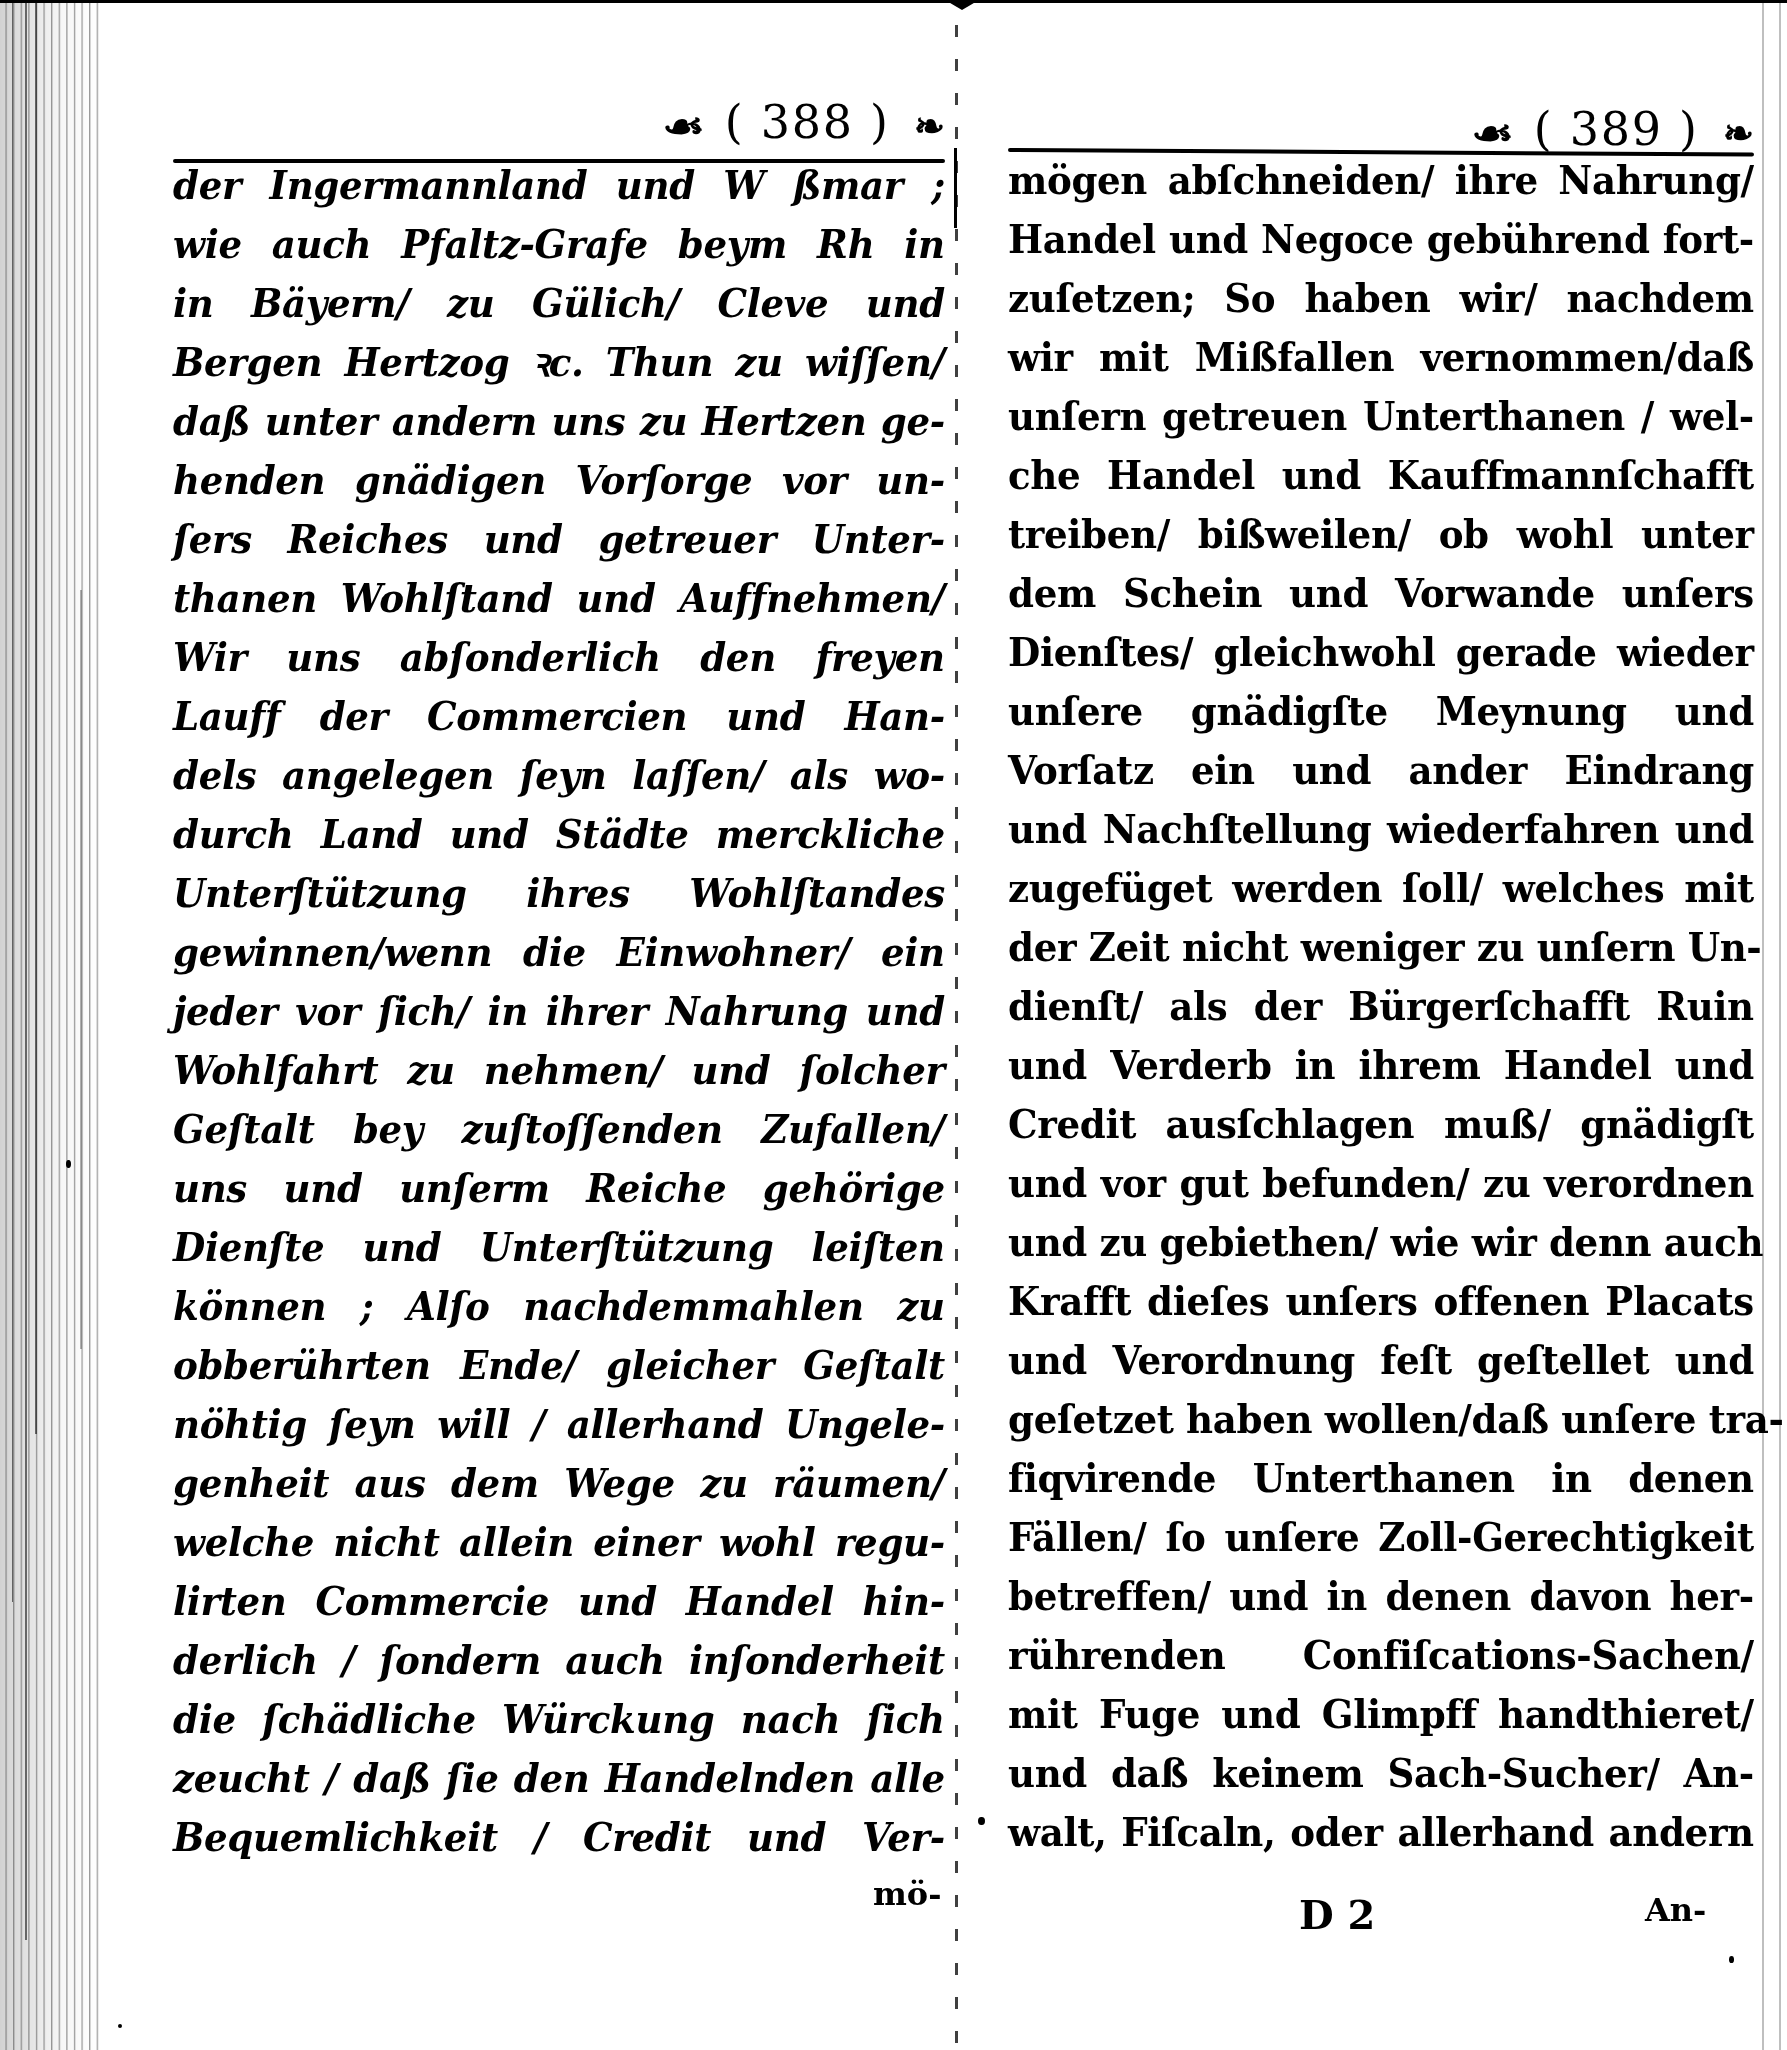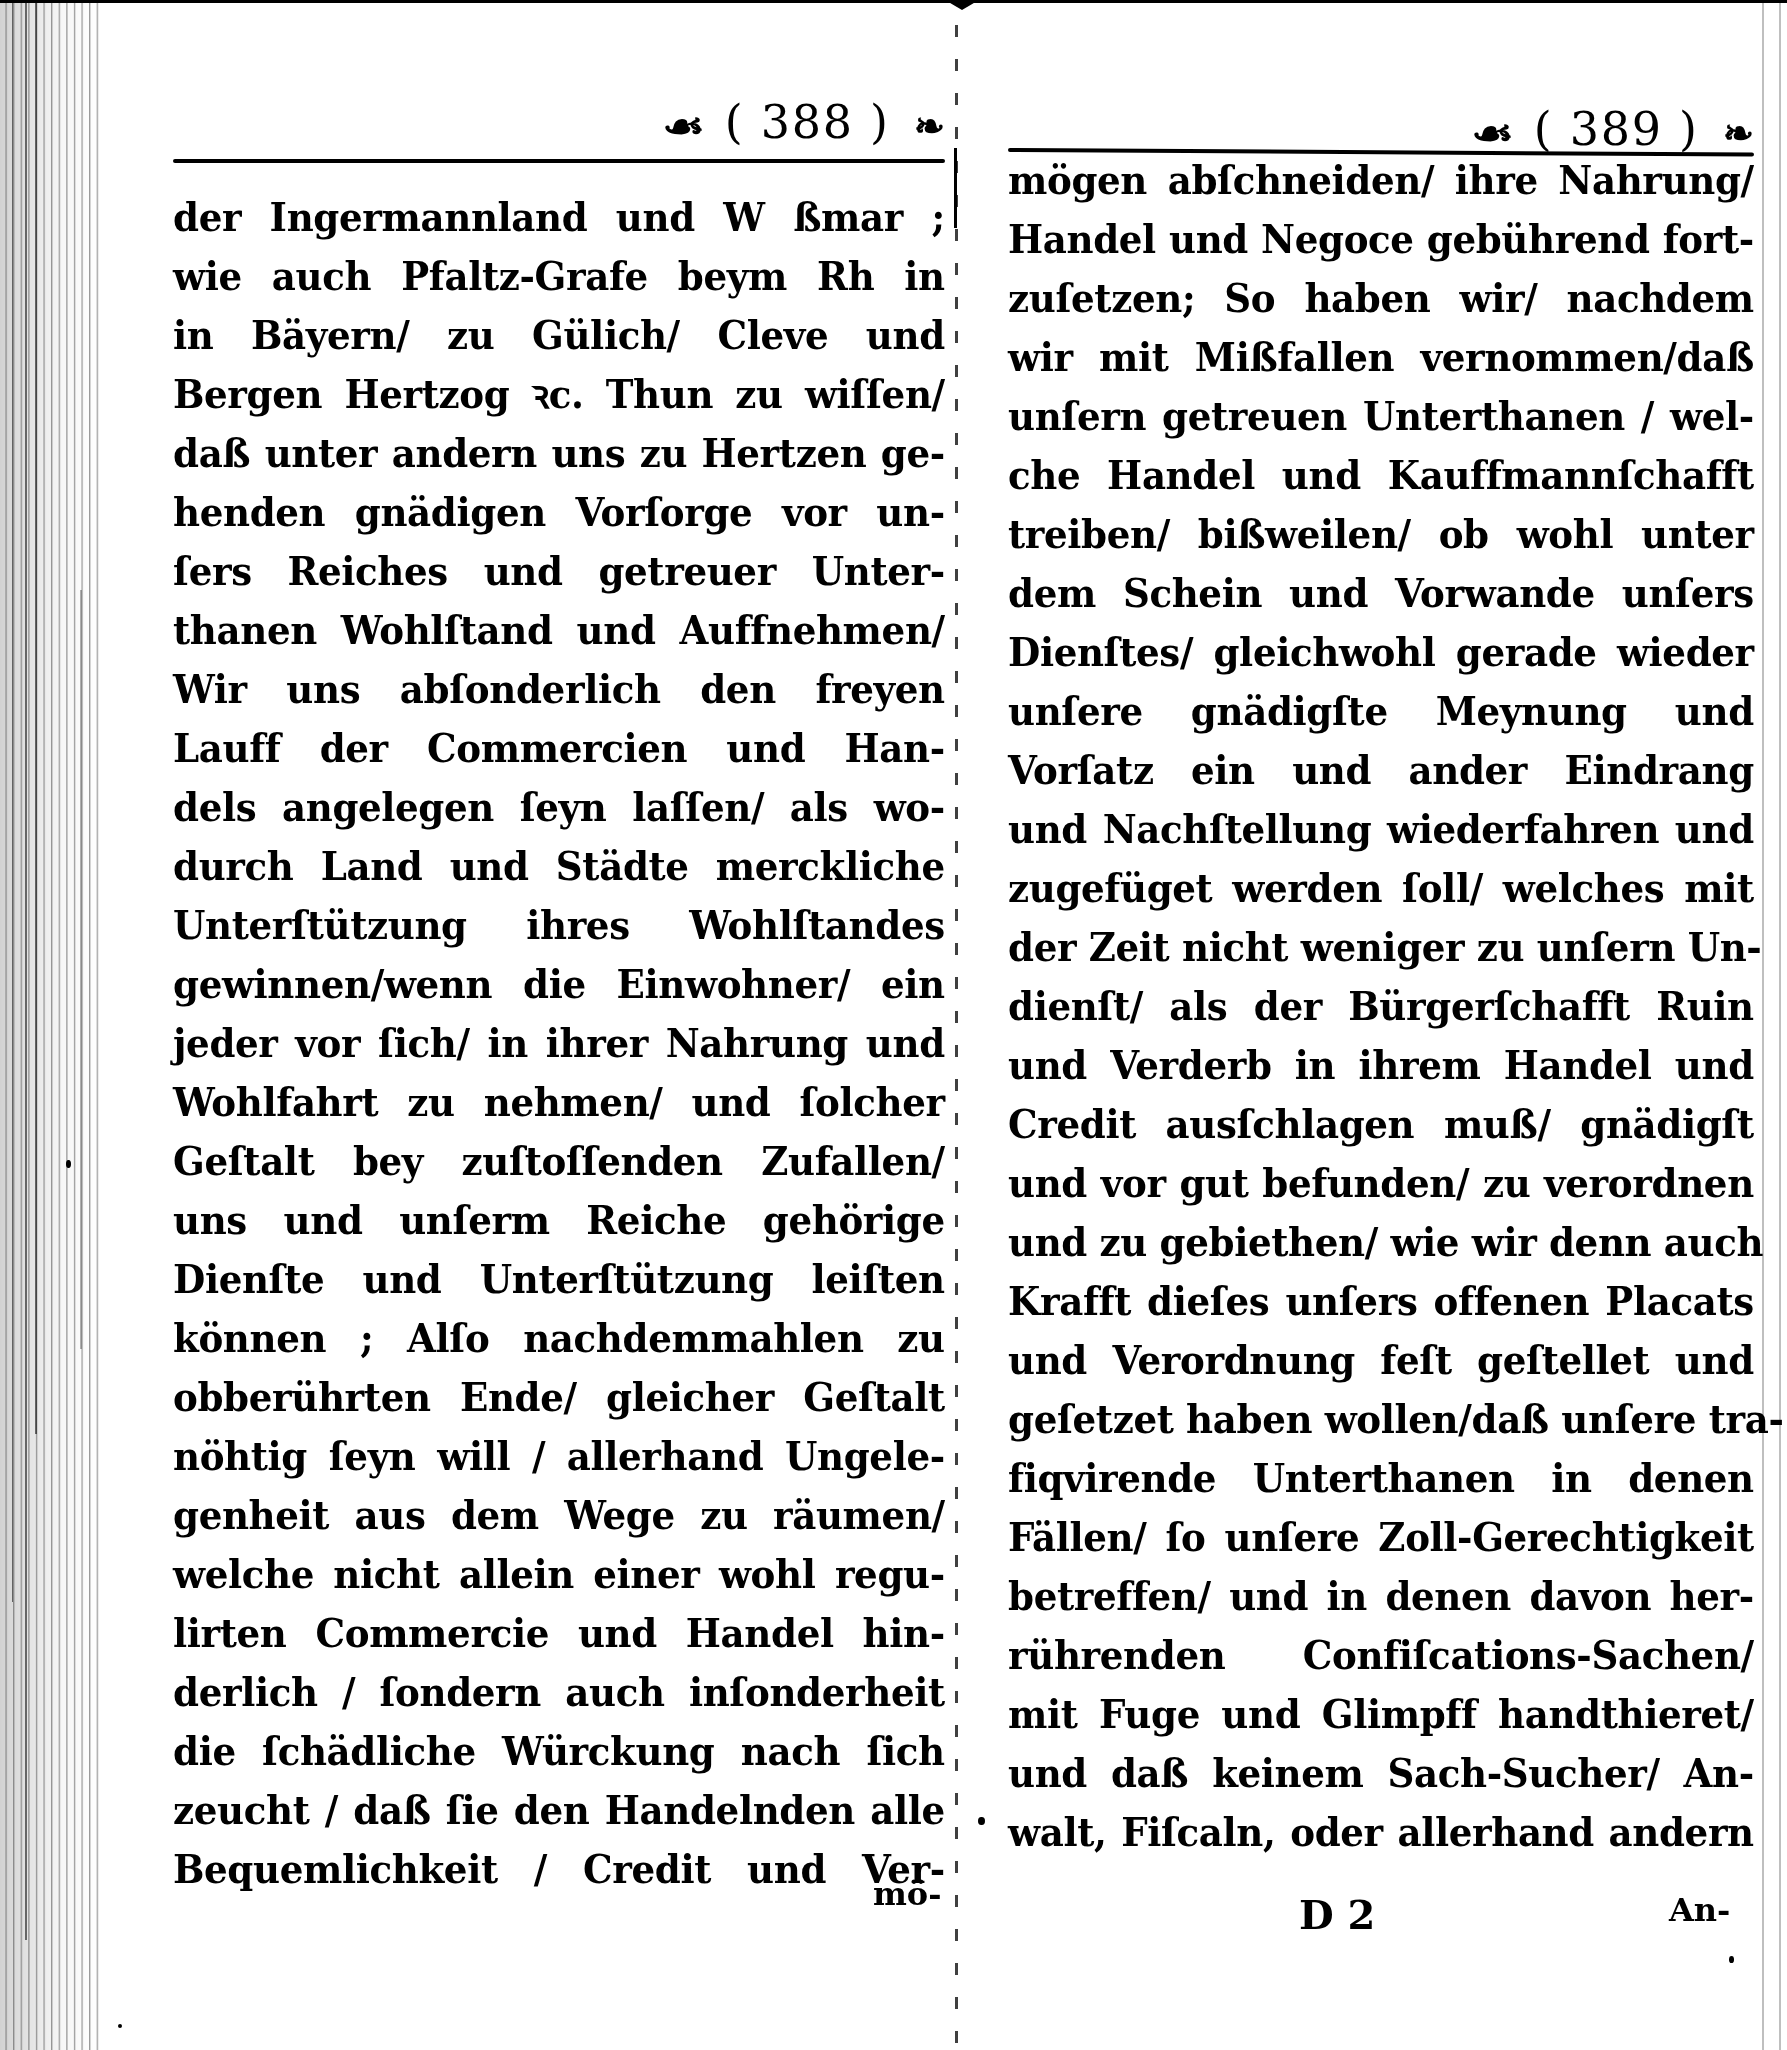--- a/index.html
+++ b/index.html
@@ -36,32 +36,32 @@
   .page.right .running-head { top: 100px; }
   .orn { display: inline-block; font-size: 37px; vertical-align: middle; }
   .orn.l { transform: scaleX(1.3); }
   .pageno { display: inline-block; margin: 0 8.4px; letter-spacing: 1.7px; font-weight: normal; }
 
   .rule { position: absolute; left: 0; width: 100%; height: 4.2px; background: #000; border-radius: 2.5px; }
   .page.left .rule { top: 159px; }
   .page.right .rule { top: 148px; transform: rotate(0.35deg); transform-origin: left center; }
 
   .text { position: absolute; left: 0; width: 100%; }
-  .page.left .text { top: 187px; }
+  .page.left .text { top: 155px; font-style: italic; }
   .page.right .text { top: 150px; }
   .line {
     display: block; height: 59px; line-height: 59px; white-space: nowrap;
     font-family: "DejaVu Serif", serif; font-weight: bold; font-size: 40px;
     text-align: justify; text-align-last: justify; letter-spacing: -0.4px;
     transform: scaleX(0.93); transform-origin: left center; width: 107.5%;
   }
   .catchword { position: absolute; font-family: "DejaVu Serif", serif; font-weight: bold; font-size: 32px; line-height: 59px; }
   .page.left .catchword { left: 700px; top: 1865px; }
   .page.right .signature { position: absolute; left: 291px; top: 1885px; font-weight: bold; font-size: 40px; line-height: 59px; text-align: right; }
-  .page.right .catchword { left: 637px; top: 1881px; margin-left: 24px; }
+  .page.right .catchword { left: 637px; top: 1881px; }
 
   .speck { position: absolute; background: #000; border-radius: 50%; }
 </style>
 </head>
 <body>
 
 <div class="binding"></div>
 <div class="binding-streak" style="left:11.8px;height:1602px;"></div>
 <div class="binding-streak" style="left:25px;height:1940px;"></div>
 <div class="binding-streak" style="left:35px;height:1434px;"></div>

